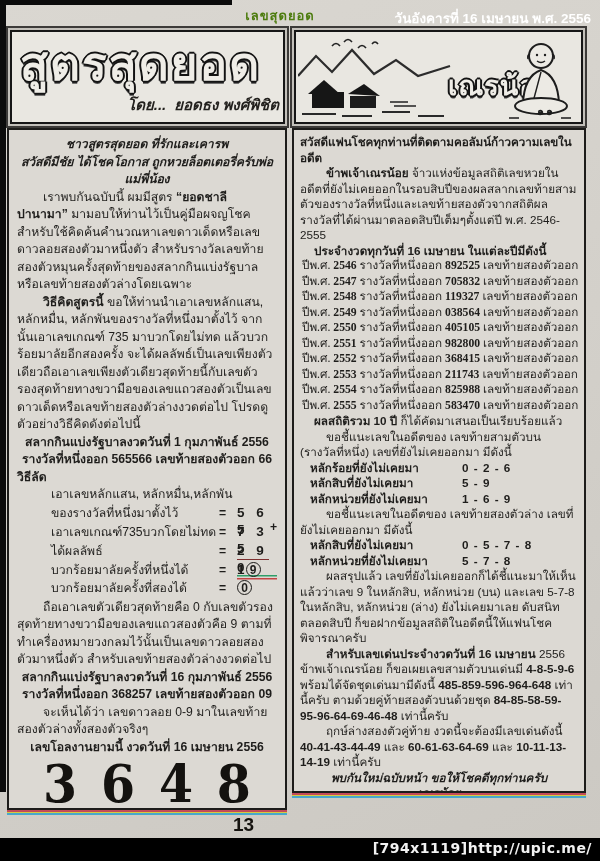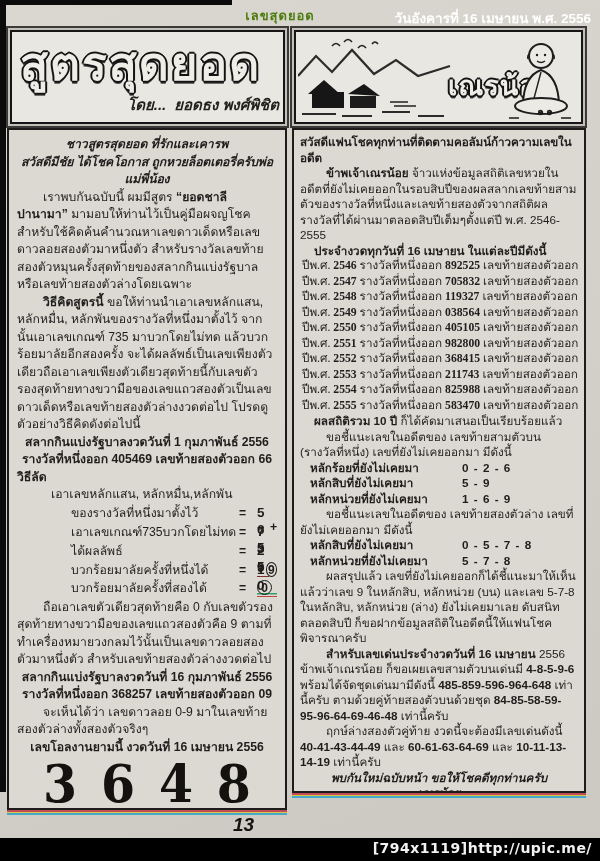--- a/index.html
+++ b/index.html
@@ -52,21 +52,21 @@
     font-size:12.2px;line-height:17.5px;}
   .right-col{left:292px;top:128px;width:294px;height:665px;padding:4px 6px 16px;
     font-size:11.7px;line-height:15.5px;}
   .para{text-indent:26px;}
   .tight{letter-spacing:-0.1px;}
 
   
   .calc{margin-left:34px;}
   .calc-intro{margin-left:34px;}
   .calc-row{display:flex;align-items:baseline;height:19px;}
-  .c-label{width:168px;flex:none;margin-left:20px;}
+  .c-label{width:168px;flex:none;}
   .c-eq{width:18px;flex:none;font-weight:bold;}
   .c-val{font-weight:bold;font-size:13.5px;letter-spacing:4px;}
   .c-plus{font-weight:bold;position:relative;top:-5px;margin-left:1px;}
   .u1{border-bottom:1.6px solid #7d2f2f;padding-bottom:1px;}
   .u2{padding-bottom:3px;background-image:linear-gradient(#2f9e68,#2f9e68),linear-gradient(#c24444,#c24444);
       background-size:100% 1.5px,100% 1.5px;background-position:0 calc(100% - 3px),0 100%;background-repeat:no-repeat;}
   .circle{display:inline-block;width:15px;height:15px;border:1.6px solid #1d1c1a;border-radius:50%;
     text-align:center;line-height:14px;font-weight:bold;font-size:12px;letter-spacing:0;}
   .c-prefix{font-weight:bold;font-size:13.5px;margin-right:1px;}
 
@@ -76,21 +76,21 @@
     line-height:52px;color:#14120f;transform:scaleY(1.06);}
 
   
   .stat-row{white-space:nowrap;padding-left:2px;font-family:Liberation Serif, serif;}
   .stat-row .n{font-weight:bold;}
   .rule-row{display:flex;font-weight:bold;padding-left:10px;}
   .rule-row .r-label{width:152px;flex:none;}
   .rule-row .r-nums{letter-spacing:1px;}
 
   
-  .page-number{position:absolute;left:233px;top:814px;font-size:19px;font-weight:bold;color:#15130f;font-style:italic;}
+  .page-number{position:absolute;left:233px;top:814px;font-size:19px;font-weight:bold;color:#15130f;}
   .bottom-bar{position:absolute;left:0;top:838px;width:600px;height:23px;background:#000;}
   .watermark{position:absolute;right:8px;top:2px;color:#f2f2f2;font-size:14px;font-weight:bold;
     font-family:"DejaVu Sans",sans-serif;letter-spacing:0.5px;}
 </style>
 </head>
 <body>
 
 <div class="paper"></div>
 <div class="artifact-left"></div>
 <div class="artifact-top"></div>
@@ -139,21 +139,21 @@
     <span class="b">“ยอดชาลีปานามา”</span>
     <span>มามอบให้ท่านไว้เป็นคู่มือผจญโชคสำหรับใช้คิดค้นคำนวณหาเลขดาวเด็ดหรือเลขดาวลอยสองตัวมาหนึ่งตัว สำหรับรางวัลเลขท้ายสองตัวหมุนครั้งสุดท้ายของสลากกินแบ่งรัฐบาลหรือเลขท้ายสองตัวล่างโดยเฉพาะ</span>
   </p>
   <p class="para">
     <span class="b">วิธีคิดสูตรนี้</span>
     <span>ขอให้ท่านนำเอาเลขหลักแสน, หลักหมื่น, หลักพันของรางวัลที่หนึ่งมาตั้งไว้ จากนั้นเอาเลขเกณฑ์ 735 มาบวกโดยไม่ทด แล้วบวกร้อยมาลัยอีกสองครั้ง จะได้ผลลัพธ์เป็นเลขเพียงตัวเดียวถือเอาเลขเพียงตัวเดียวสุดท้ายนี้กับเลขตัวรองสุดท้ายทางขวามือของเลขแถวสองตัวเป็นเลขดาวเด็ดหรือเลขท้ายสองตัวล่างงวดต่อไป โปรดดูตัวอย่างวิธีคิดดังต่อไปนี้</span>
   </p>
   <p class="center b">สลากกินแบ่งรัฐบาลงวดวันที่ 1 กุมภาพันธ์ 2556</p>
   <p class="center b">
     <span>รางวัลที่หนึ่งออก</span>
-    <span>405469</span>
+    <span>565566</span>
     <span>เลขท้ายสองตัวออก</span>
     <span>66</span>
   </p>
   <p class="b">วิธีลัด</p>
   <p class="calc-intro">เอาเลขหลักแสน, หลักหมื่น,หลักพัน</p>
   <div class="calc">
     <div class="calc-row">
       <span class="c-label">ของรางวัลที่หนึ่งมาตั้งไว้</span>
       <span class="c-eq">=</span>
       <span class="c-val">5 6 5</span>

